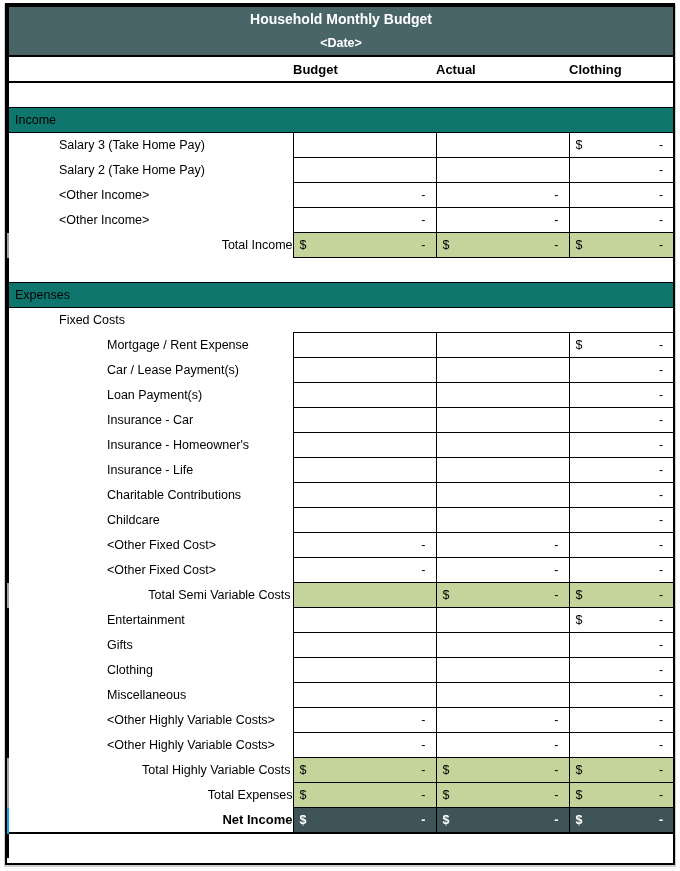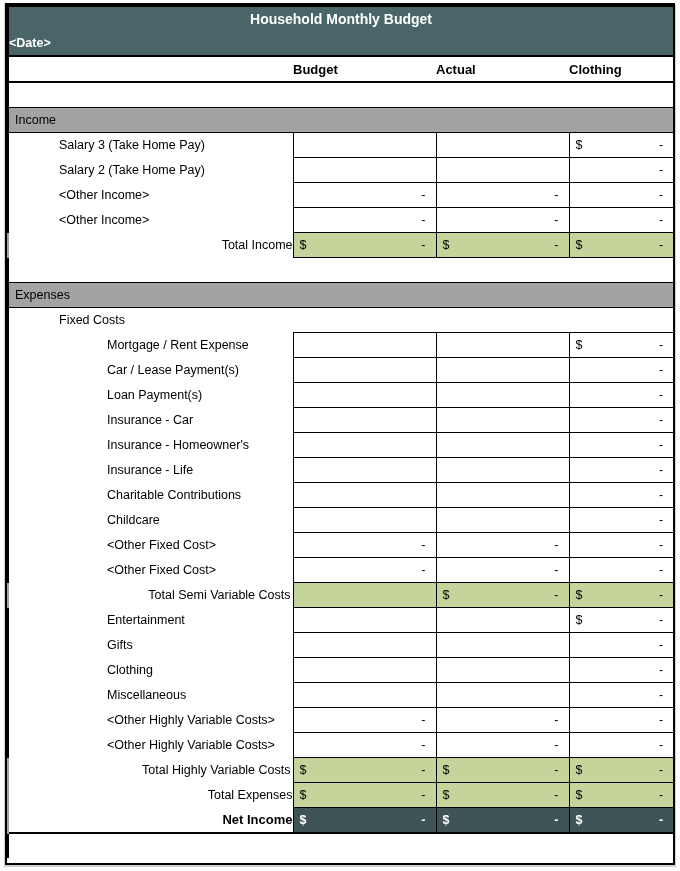--- a/index.html
+++ b/index.html
@@ -72,20 +72,21 @@
     font-weight: bold;
     font-size: 14px;
     height: 26px;
     border-left: 2px solid #000;
     border-right: 2px solid #000;
     border-top: 2px solid #000;
   }
   .date-row td {
     background: #4a6568;
     color: #ffffff;
+    text-align: center;
     font-weight: bold;
     font-size: 12.5px;
     height: 22px;
     border-left: 2px solid #000;
     border-right: 2px solid #000;
     border-bottom: 2px solid #000;
   }
 
   
   .colhead-row td {
@@ -108,21 +109,21 @@
   .spacer-row td {
     height: 22px;
     border-left: 2px solid #000;
     border-right: 2px solid #000;
     background: #ffffff;
   }
   .spacer-row td.sp-first { border-left: 2px solid #000; }
 
   
   .band-row td {
-    background: #a3a3a3;
+    background: #0f766e;
     height: 21px;
     border-left: 2px solid #000;
     border-right: 2px solid #000;
     border-top: 1px solid #000;
     border-bottom: 1px solid #000;
     margin-top: 20px;
   }
   .band-label {
     padding-left: 6px;
     font-size: 12.5px;
@@ -187,21 +188,21 @@
     font-size: 12.5px;
     background: #ffffff;
     padding-left: 4px;
     z-index: 0;
   }
   .total-row .money-cell,
   .netincome-row .money-cell { z-index: 2; }
 
   
   .netincome-row .label-cell {
-    border-left: 2px solid #a3a3a3;
+    border-left: 2px solid #0ea5e9;
     font-weight: bold;
     font-size: 13px;
     background: #ffffff;
   }
   .netincome-row .money-cell {
     background: #3e5457;
     color: #ffffff;
     border: 1px solid #000;
     font-weight: bold;
   }

